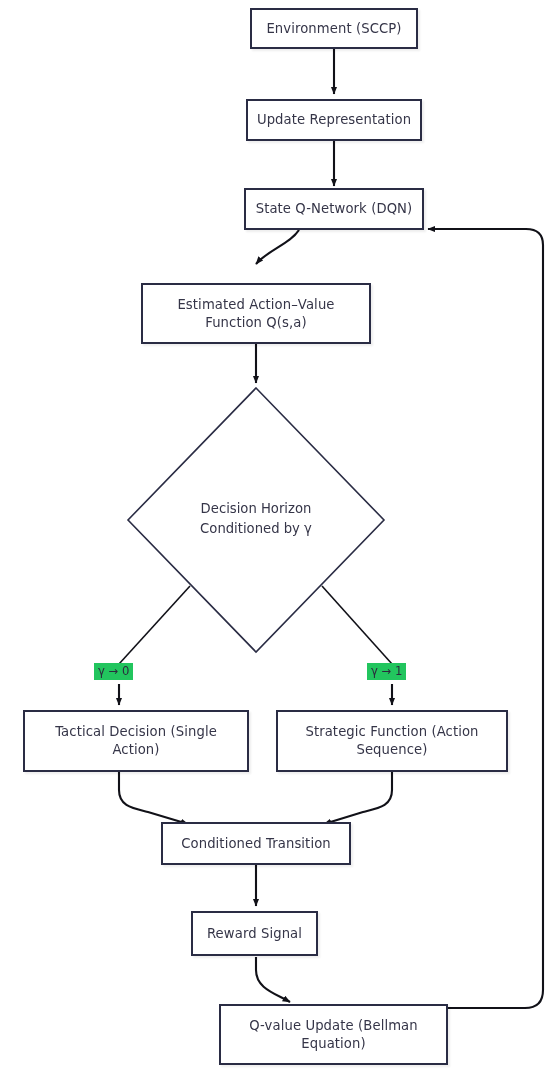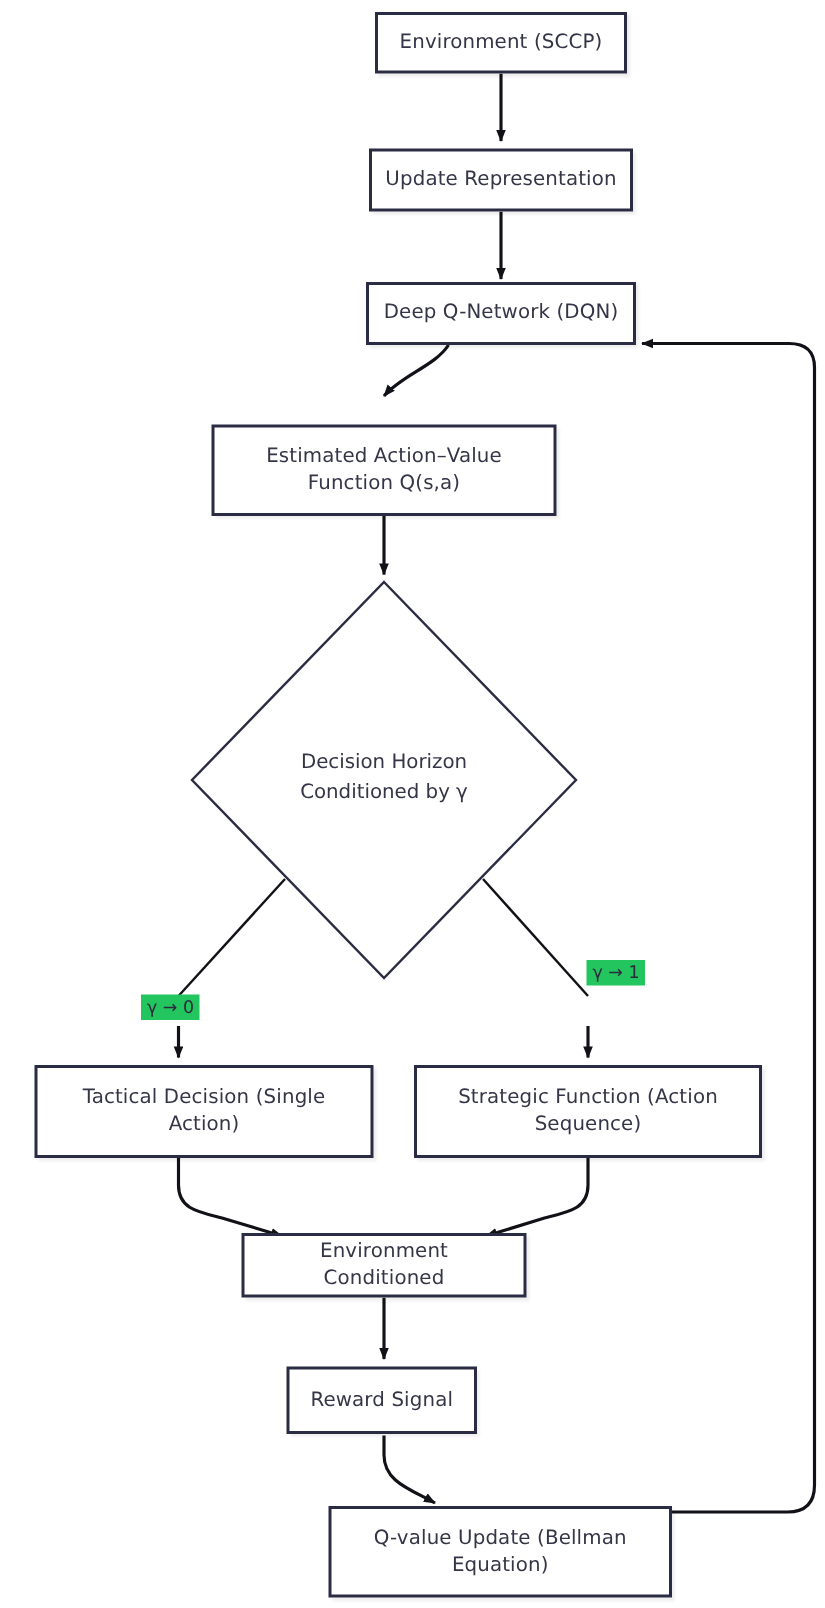--- a/index.html
+++ b/index.html
@@ -115,53 +115,53 @@
 
   <div class="node" style="left:250px; top:8px; width:168px; height:41px;">
     <span class="node-label">Environment (SCCP)</span>
   </div>
 
   <div class="node" style="left:246px; top:99px; width:176px; height:42px;">
     <span class="node-label">Update Representation</span>
   </div>
 
   <div class="node" style="left:244px; top:188px; width:180px; height:42px;">
-    <span class="node-label">Deep Q-Network (DQN)</span>
+    <span class="node-label">State Q-Network (DQN)</span>
   </div>
 
   <div class="node" style="left:141px; top:283px; width:230px; height:61px;">
     <span class="node-label">Estimated Action–Value
 Function Q(s,a)</span>
   </div>
 
   <div class="diamond-wrap" style="left:128px; top:388px; width:256px; height:264px;">
     <div class="diamond-text" style="top:111px;">Decision Horizon
 Conditioned by γ</div>
   </div>
 
   <div class="edge-label" style="left:94px; top:663px;">
     <span>γ → 0</span>
   </div>
 
-  <div class="edge-label" style="left:367px; top:640px;margin-left:24px;">
+  <div class="edge-label" style="left:367px; top:663px;">
     <span>γ → 1</span>
   </div>
 
   <div class="node" style="left:23px; top:710px; width:226px; height:62px;">
     <span class="node-label">Tactical Decision (Single
 Action)</span>
   </div>
 
   <div class="node" style="left:276px; top:710px; width:232px; height:62px;">
     <span class="node-label">Strategic Function (Action
 Sequence)</span>
   </div>
 
   <div class="node" style="left:161px; top:822px; width:190px; height:43px;">
-    <span class="node-label">Environment Conditioned</span>
+    <span class="node-label">Conditioned Transition</span>
   </div>
 
   <div class="node" style="left:191px; top:911px; width:127px; height:45px;">
     <span class="node-label">Reward Signal</span>
   </div>
 
   <div class="node" style="left:219px; top:1004px; width:229px; height:61px;">
     <span class="node-label">Q-value Update (Bellman
 Equation)</span>
   </div>

